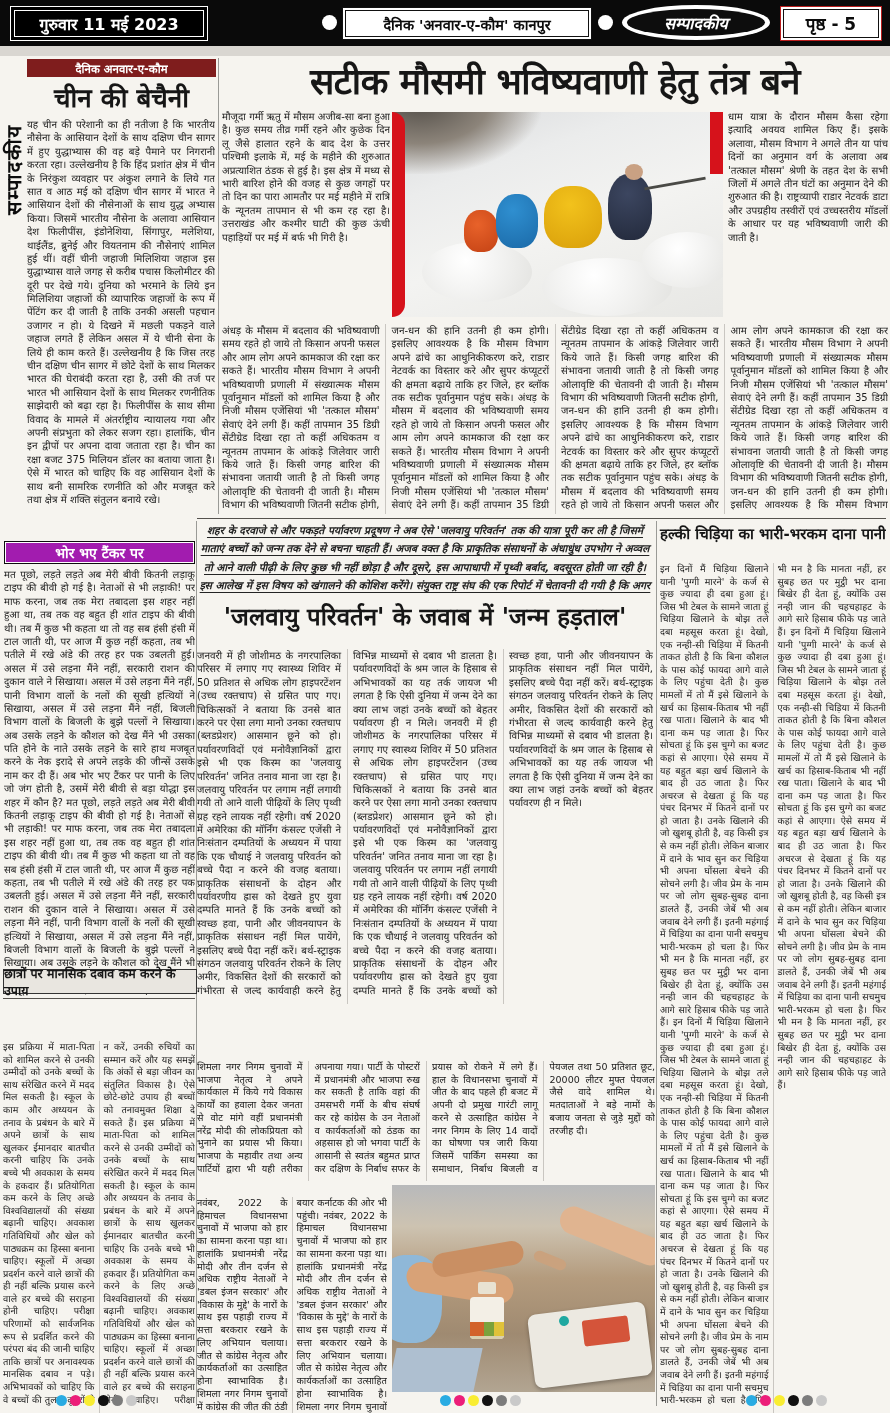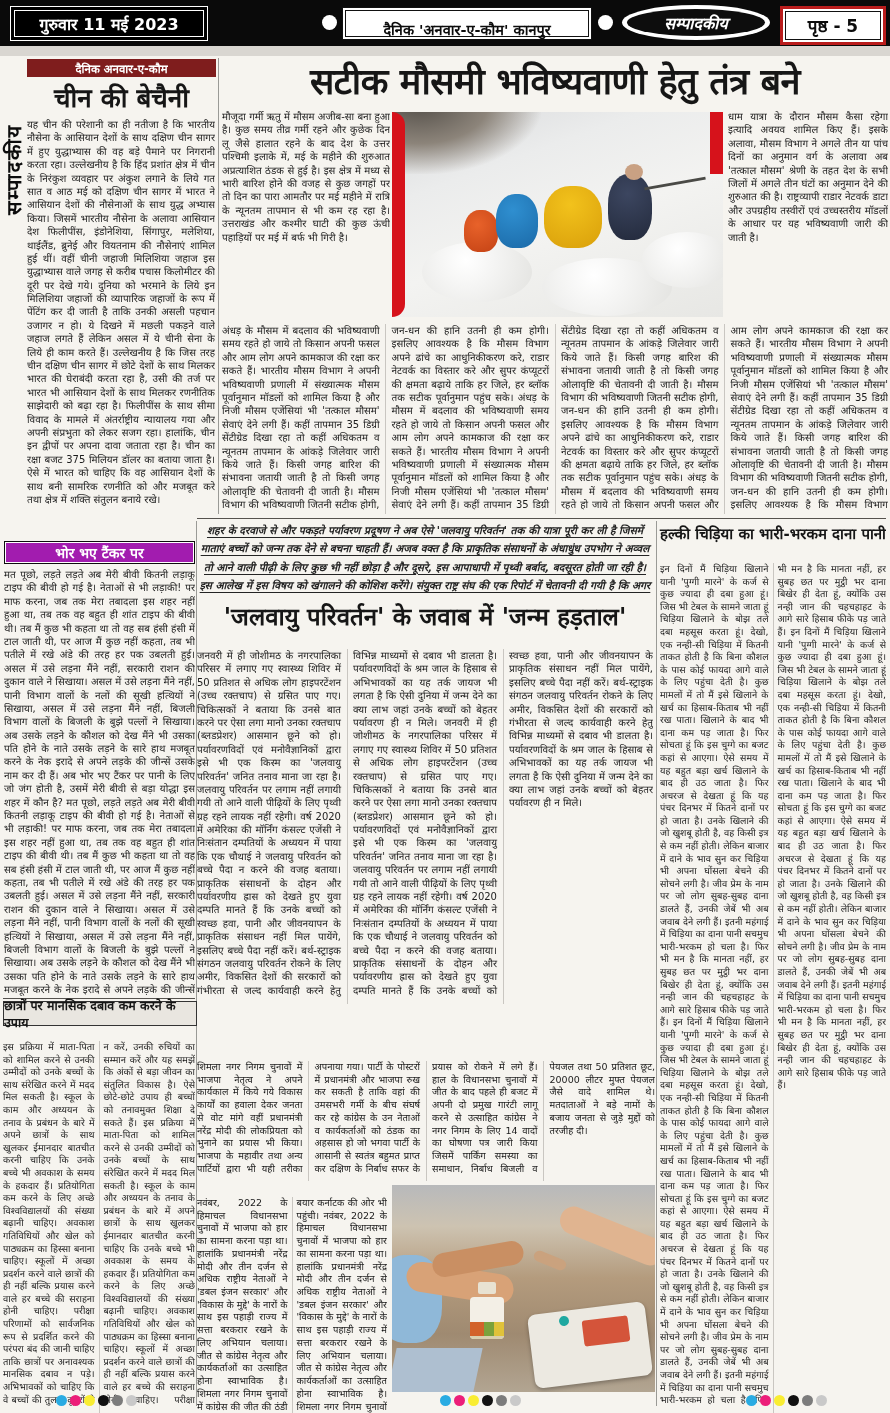--- a/index.html
+++ b/index.html
@@ -7,26 +7,26 @@
         font-family:"DejaVu Sans","Liberation Sans",sans-serif;color:#161616;overflow:hidden;}
   
   .topbar{position:absolute;left:0;top:0;width:890px;height:46px;background:#0a0a0a;}
   .date-box{position:absolute;left:10px;top:6px;width:196px;height:33px;background:#000;
             border:1px solid #fff;box-shadow:inset 0 0 0 3px #000, inset 0 0 0 4px #fff;
             display:flex;align-items:center;justify-content:center;color:#fff;font-weight:bold;font-size:16px;}
   .hdot{position:absolute;top:15px;width:15px;height:15px;border-radius:50%;background:#fff;}
   .d1{left:322px;} .d2{left:598px;}
   .name-box{position:absolute;left:342px;top:7px;width:248px;height:31px;background:#fff;
             border:1px solid #111;box-shadow:inset 0 0 0 2px #fff, inset 0 0 0 3px #111;
-            display:flex;align-items:flex-end;justify-content:center;font-weight:bold;font-size:14.5px;color:#0c0c0c;}
+            display:flex;align-items:center;justify-content:center;font-weight:bold;font-size:14.5px;color:#0c0c0c;}
   .oval{position:absolute;left:622px;top:5px;width:148px;height:35px;background:#fff;border-radius:50%;
         display:flex;align-items:center;justify-content:center;}
   .oval-in{width:138px;height:27px;background:#0d0d0d;border-radius:50%;display:flex;align-items:center;
            justify-content:center;color:#fff;font-weight:bold;font-style:italic;font-size:16px;}
-  .page-box{position:absolute;left:780px;top:6px;width:100px;height:33px;background:#fff;border:3px solid #b91c1c;
+  .page-box{position:absolute;left:780px;top:6px;width:100px;height:33px;background:#fff;border:1px solid #b91c1c;
             box-shadow:inset 0 0 0 2px #fff, inset 0 0 0 3px #111;display:flex;align-items:center;
             justify-content:center;font-weight:bold;font-size:17px;color:#0c0c0c;}
   .strip{position:absolute;left:0;top:46px;width:890px;height:10px;background:#d9d6d1;}
   
   .vr{position:absolute;width:1px;background:#9a9a96;}
   .hr{position:absolute;height:1px;background:#55524e;}
   
   .bodytxt{font-size:10px;line-height:1.34;text-align:justify;overflow:hidden;color:#1c1c1c;
            word-break:break-word;}
   .cols2{column-count:2;column-gap:9px;column-rule:1px solid #c9c6c1;column-fill:auto;margin-top:12px;}
@@ -74,21 +74,21 @@
   
   .t-header{position:absolute;left:4px;top:541px;width:191px;height:23px;background:#a21caf;color:#fff;
             font-weight:bold;font-size:14px;display:flex;align-items:center;justify-content:center;
             box-shadow:inset 0 0 0 1px #0d0d0d, inset 0 0 0 2px #fff;}
   .t-body{position:absolute;left:4px;top:568px;width:191px;height:429px;}
   
   .s-headline{position:absolute;left:658px;top:523px;width:228px;height:24px;font-size:15px;font-weight:bold;
               text-align:right;white-space:nowrap;overflow:hidden;}
   .s-body{position:absolute;left:660px;top:551px;width:226px;height:854px;font-size:9.4px;}
   
-  .st-header{position:absolute;left:3px;top:1001px;width:192px;height:23px;background:#e9e6e0;border:1px solid #333;
+  .st-header{position:absolute;left:3px;top:969px;width:192px;height:23px;background:#e9e6e0;border:1px solid #333;
              font-weight:bold;font-size:12.5px;display:flex;align-items:center;justify-content:center;}
   .st-body{position:absolute;left:3px;top:1029px;width:192px;height:377px;font-size:9.4px;}
   
   .e-headline{position:absolute;left:197px;top:1007px;width:458px;height:48px;font-size:30px;font-weight:bold;
               text-align:center;letter-spacing:-0.5px;}
   .e-body1{position:absolute;left:197px;top:1061px;width:458px;height:120px;font-size:9.5px;}
   .e-body2{position:absolute;left:197px;top:1185px;width:190px;height:221px;font-size:9.5px;}
   
   .photo-vote{position:absolute;left:392px;top:1185px;width:263px;height:207px;overflow:hidden;
               background:linear-gradient(180deg,#b8b9bb 0%,#cdc3b1 20%,#b49b7d 45%,#9f8a71 72%,#b2a592 100%);}

